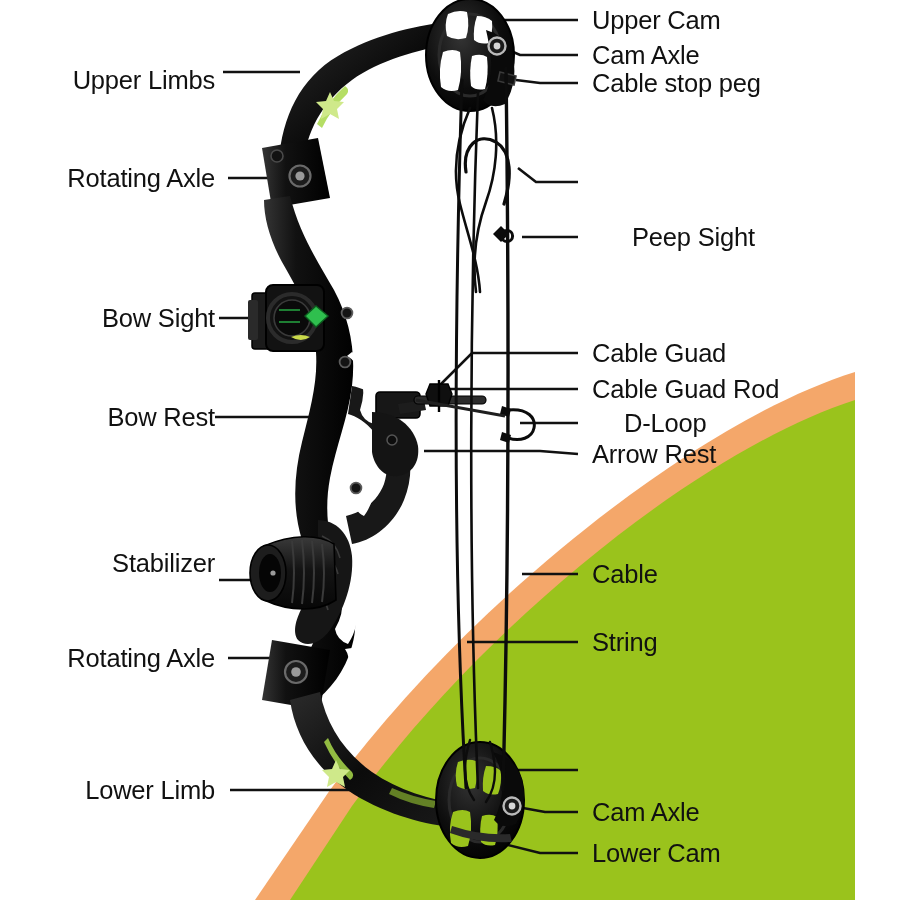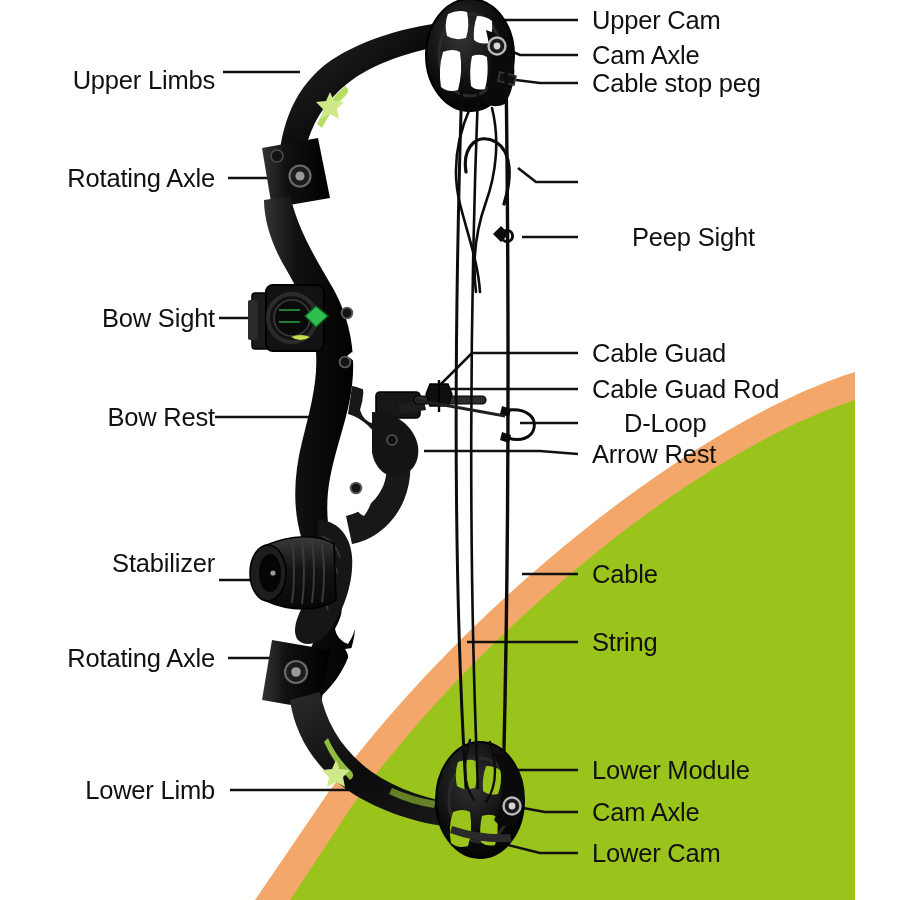--- a/index.html
+++ b/index.html
@@ -262,18 +262,17 @@
     <div class="lbl right" style="left:592px;top:20px;">Upper Cam</div>
     <div class="lbl right" style="left:592px;top:55px;">Cam Axle</div>
     <div class="lbl right" style="left:592px;top:83px;">Cable stop peg</div>
     <div class="lbl right" style="left:616px;top:237px;margin-left:16px;">Peep Sight</div>
     <div class="lbl right" style="left:592px;top:353px;">Cable Guad</div>
     <div class="lbl right" style="left:592px;top:389px;">Cable Guad Rod</div>
     <div class="lbl right" style="left:624px;top:423px;">D-Loop</div>
     <div class="lbl right" style="left:592px;top:454px;">Arrow Rest</div>
     <div class="lbl right" style="left:592px;top:574px;">Cable</div>
     <div class="lbl right" style="left:592px;top:642px;">String</div>
-    <div class="lbl right" style="left:592px;top:770px;">Lower Module</div>
     <div class="lbl right" style="left:592px;top:812px;">Cam Axle</div>
     <div class="lbl right" style="left:592px;top:853px;">Lower Cam</div>
   </div>
 
 </div>
 
 </body></html>

